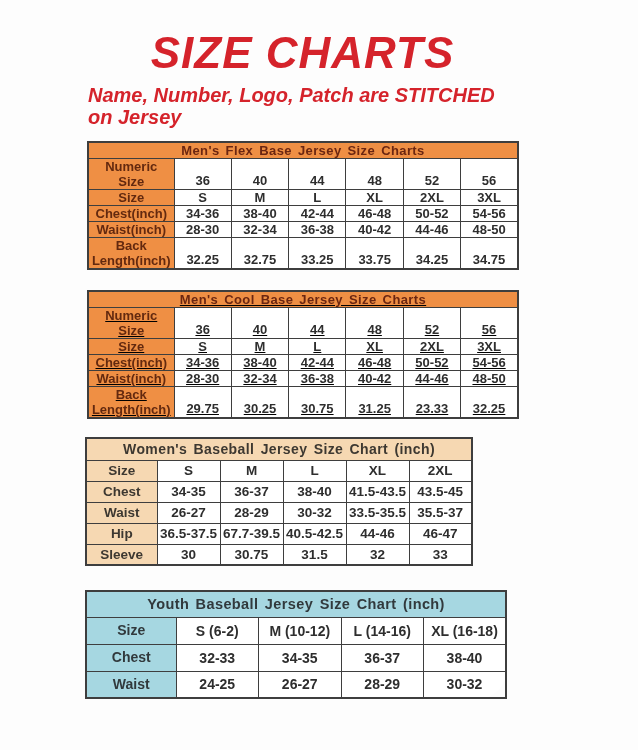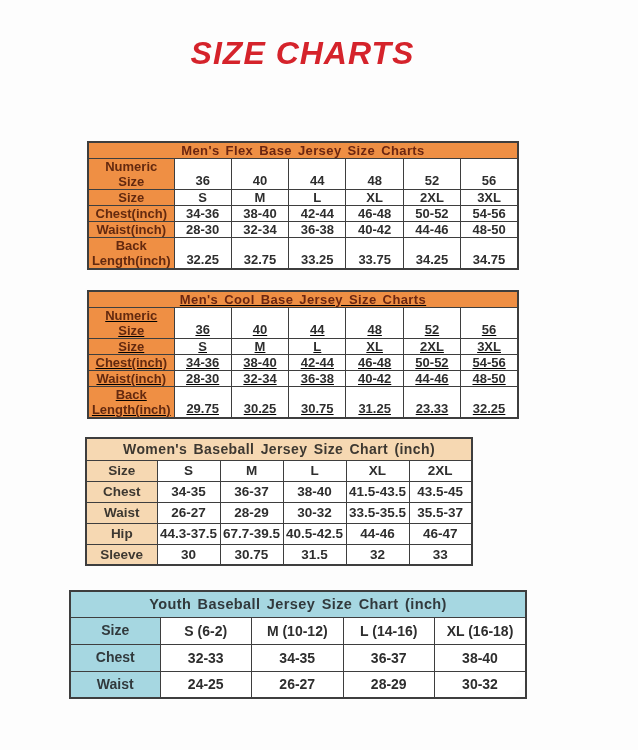--- a/index.html
+++ b/index.html
@@ -12,21 +12,21 @@
     background:#f3f3f3;
     font-family:"Liberation Sans","DejaVu Sans",sans-serif;
   }
   .canvas{
     position:relative;width:638px;height:750px;
     background:#fdfdfd;
   }
   .main-title{
     position:absolute;top:28px;left:86px;width:433px;
     text-align:center;
-    font-size:32px;line-height:50px;
+    font-size:44px;line-height:50px;
     font-weight:bold;font-style:italic;
     letter-spacing:1px;
     color:var(--red);
     white-space:nowrap;
   }
   .subtitle{
     position:absolute;top:84px;left:88px;width:470px;
     font-size:20px;line-height:22px;
     font-weight:bold;font-style:italic;
     color:var(--red);
@@ -81,29 +81,33 @@
   .theme-blue .title-row{height:26px;}
   .theme-blue .title-row td{background:var(--blue);color:#31393c;font-size:14.5px;}
   .theme-blue th{background:var(--blue);color:#31393c;}
   .theme-blue .data-row{height:27px;}
   .theme-blue col.label-col{width:90px;}
 
   
   [data-name="mens-flex-base-table"]{top:141px;left:87px;width:432px;}
   [data-name="mens-cool-base-table"]{top:290px;left:87px;width:432px;text-decoration:underline;}
   [data-name="womens-baseball-table"]{top:437px;left:85px;width:388px;}
-  [data-name="youth-baseball-table"]{top:590px;left:69px;width:458px;border-radius:30px;}
+  [data-name="youth-baseball-table"]{top:590px;left:85px;width:422px;border-radius:30px;}
 </style>
 </head>
 <body>
 
 <div class="canvas" data-name="size-charts-page">
 
   <div class="main-title" data-name="page-title">SIZE CHARTS</div>
 
+  <div class="subtitle" data-name="page-subtitle">
+    <span class="sub-line" data-name="subtitle-line-1">Name, Number, Logo, Patch are STITCHED</span>
+    <span class="sub-line" data-name="subtitle-line-2">on Jersey</span>
+  </div>
 
   <div data-name="tables-container" id="tables-host">
       <table class="size-table theme-orange" data-name="mens-flex-base-table">
         <colgroup>
           <col class="label-col">
           <col>
           <col>
           <col>
           <col>
           <col>
@@ -257,21 +261,21 @@
           <tr class="data-row" data-name="table-row">
             <th scope="row" data-name="row-label">Waist</th>
             <td class="value-cell" data-name="value-cell">26-27</td>
             <td class="value-cell" data-name="value-cell">28-29</td>
             <td class="value-cell" data-name="value-cell">30-32</td>
             <td class="value-cell" data-name="value-cell">33.5-35.5</td>
             <td class="value-cell" data-name="value-cell">35.5-37</td>
           </tr>
           <tr class="data-row" data-name="table-row">
             <th scope="row" data-name="row-label">Hip</th>
-            <td class="value-cell" data-name="value-cell">44.3-37.5</td>
+            <td class="value-cell" data-name="value-cell">36.5-37.5</td>
             <td class="value-cell" data-name="value-cell">67.7-39.5</td>
             <td class="value-cell" data-name="value-cell">40.5-42.5</td>
             <td class="value-cell" data-name="value-cell">44-46</td>
             <td class="value-cell" data-name="value-cell">46-47</td>
           </tr>
           <tr class="data-row" data-name="table-row">
             <th scope="row" data-name="row-label">Sleeve</th>
             <td class="value-cell" data-name="value-cell">30</td>
             <td class="value-cell" data-name="value-cell">30.75</td>
             <td class="value-cell" data-name="value-cell">31.5</td>

